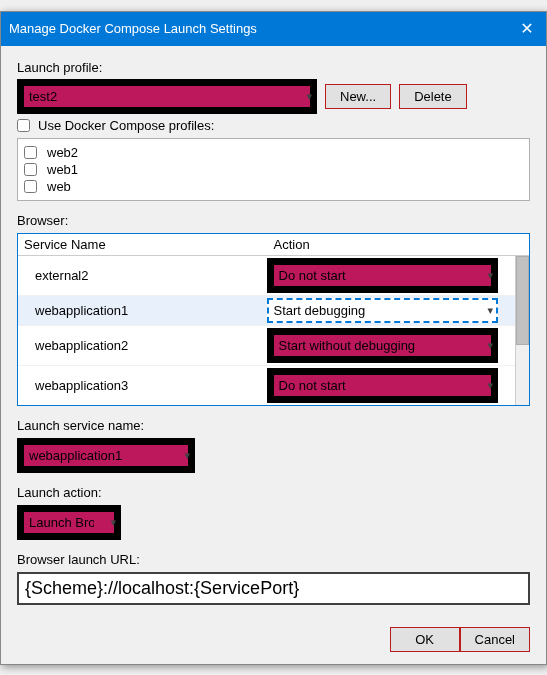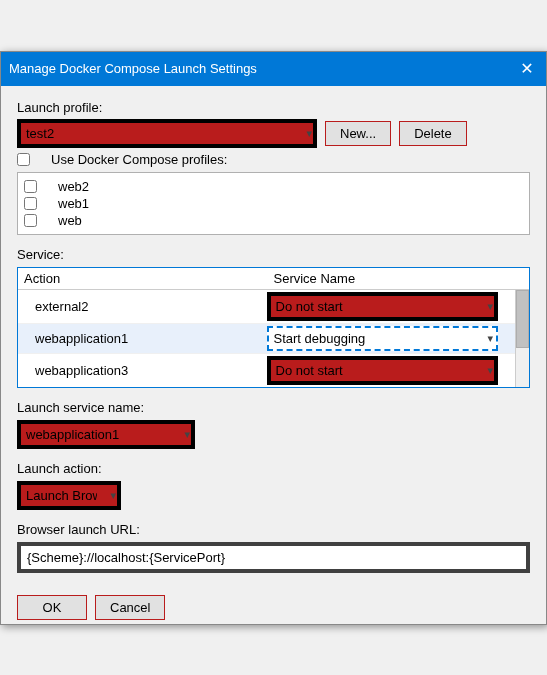--- a/index.html
+++ b/index.html
@@ -57,22 +57,22 @@
       margin-top: 12px;
       color: #000;
     }
     .row-group {
       display: flex;
       align-items: center;
       gap: 8px;
       margin-bottom: 4px;
     }
     select {
-      background: #b91c1c;
-      border: 4px solid #000000;
+      background: #be185d;
+      border: 7px solid #000000;
       padding: 3px 20px 3px 5px;
       font-size: 13px;
       appearance: none;
       -webkit-appearance: none;
       cursor: pointer;
       position: relative;
     }
     .select-wrapper {
       position: relative;
       display: inline-block;
@@ -94,30 +94,30 @@
       background: #e1e1e1;
       border: 1px solid #b91c1c;
       padding: 4px 14px;
       font-size: 13px;
       cursor: pointer;
       min-width: 60px;
     }
     .checkbox-row {
       display: flex;
       align-items: center;
-      gap: 21px;
+      gap: 10px;
       margin-bottom: 1px;
     }
     .checkbox-row input[type="checkbox"] {
       margin: 0;
     }
     .docker-profiles-label {
       display: flex;
       align-items: center;
-      gap: 21px;
+      gap: 8px;
       margin-bottom: 5px;
     }
     .profiles-list {
       border: 1px solid #b0b0b0;
       background: white;
       padding: 4px 6px;
       margin-bottom: 2px;
     }
     .profiles-list .checkbox-row {
       margin: 2px 0;
@@ -164,29 +164,29 @@
       width: 210px;
     }
     .select-launch-service {
       width: 178px;
     }
     .select-launch-action {
       width: 104px;
     }
     .url-input {
       width: 100%;
-      border: 4px solid #404040;
+      border: 2px solid #404040;
       padding: 4px 6px;
-      font-size: 13px;
+      font-size: 18px;
       background: white;
     }
     .footer {
       display: flex;
-      gap: 8px;
-      padding: 10px 16px 4px 16px;
+      justify-content: flex-end;
+      padding: 10px 16px 12px 16px;
     }
     .btn-ok {
       min-width: 70px;
       background: #e1e1e1;
     }
     .btn-cancel {
       min-width: 70px;
       background: #e1e1e1;
     }
     .scrollbar-track {
@@ -249,25 +249,25 @@
         <input type="checkbox" style="">
         <span>web1</span>
       </div>
       <div class="checkbox-row">
         <input type="checkbox" style="">
         <span>web</span>
       </div>
     </div>
 
     
-    <div class="section-label">Service:</div>
+    <div class="section-label">Browser:</div>
     <div class="services-box">
       <div class="services-header">
+        <span>Service Name</span>
         <span>Action</span>
-        <span>Service Name</span>
       </div>
       <div class="services-scroll-wrapper">
         <div class="services-rows">
 
           <div class="service-row">
             <span class="service-name-cell">external2</span>
             <div class="select-wrapper">
               <select class="select-action">
                 <option>Do not start</option>
                 <option>Start debugging</option>
@@ -280,20 +280,30 @@
             <span class="service-name-cell">webapplication1</span>
             <div class="select-wrapper">
               <select class="select-action" style="border: 2px dashed #0078d7; background: white;">
                 <option>Do not start</option>
                 <option selected="">Start debugging</option>
                 <option>Start without debugging</option>
               </select>
             </div>
           </div>
 
+          <div class="service-row">
+            <span class="service-name-cell">webapplication2</span>
+            <div class="select-wrapper">
+              <select class="select-action">
+                <option>Do not start</option>
+                <option>Start debugging</option>
+                <option selected="">Start without debugging</option>
+              </select>
+            </div>
+          </div>
 
           <div class="service-row">
             <span class="service-name-cell">webapplication3</span>
             <div class="select-wrapper">
               <select class="select-action">
                 <option selected="">Do not start</option>
                 <option>Start debugging</option>
                 <option>Start without debugging</option>
               </select>
             </div>

